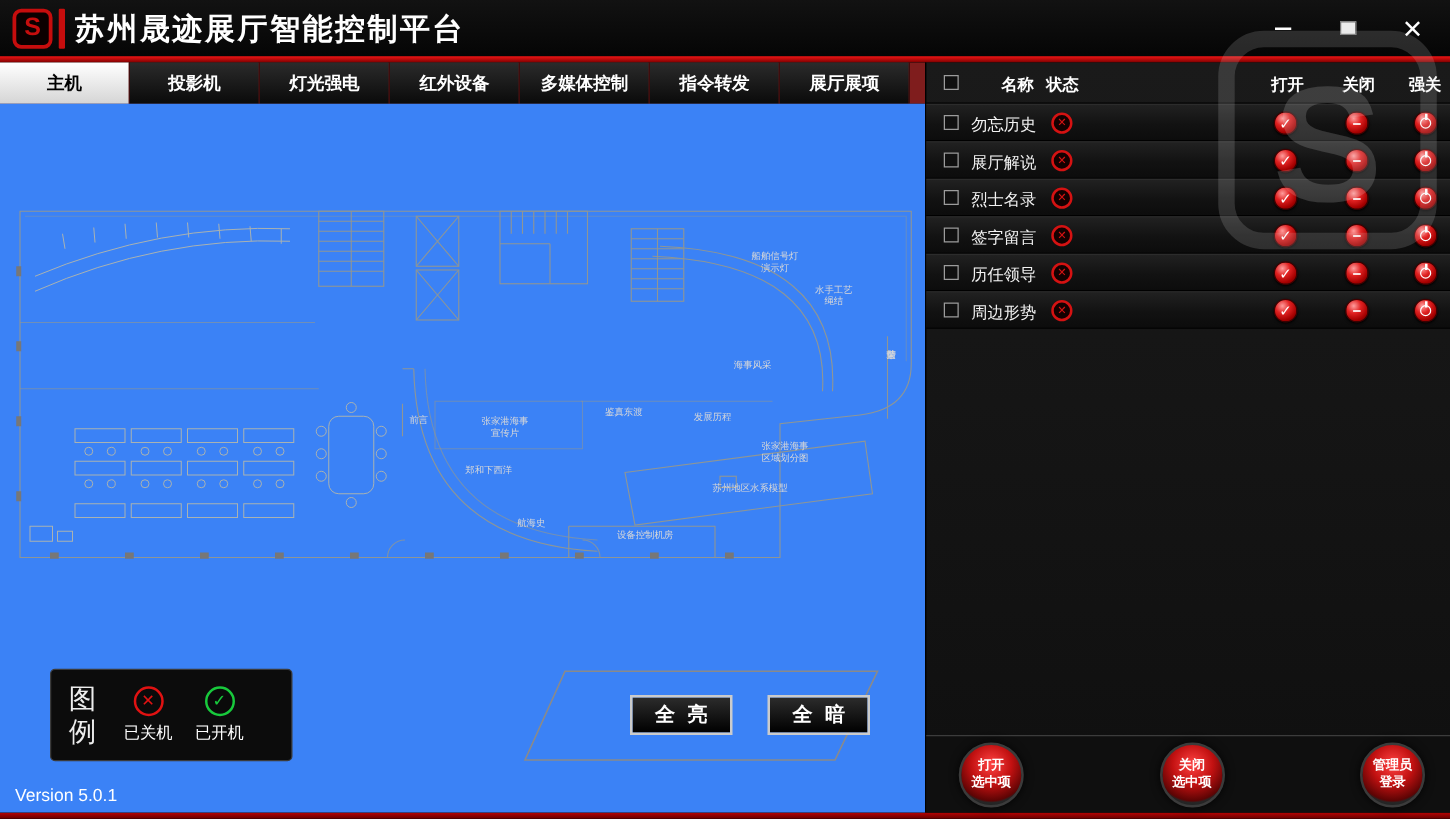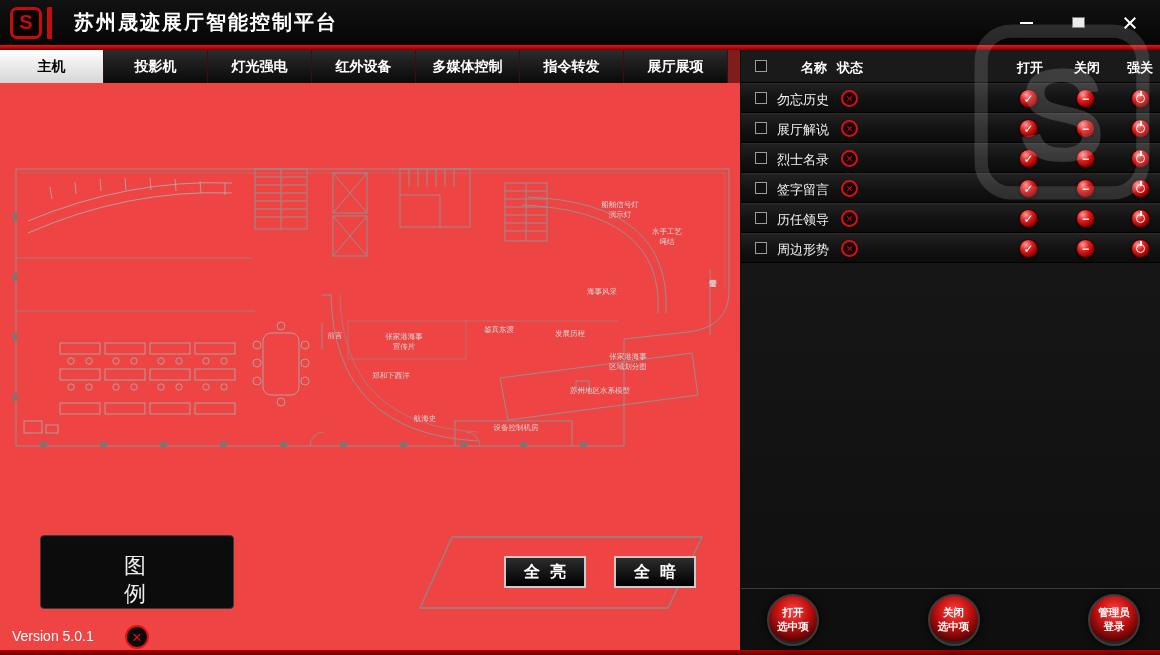--- a/index.html
+++ b/index.html
@@ -8,21 +8,21 @@
          font-family:"Liberation Sans","DejaVu Sans",sans-serif; }
   .app { position:relative; width:1160px; height:655px; background:#040404; }
 
   
   .titlebar { height:45px; background:linear-gradient(#121212,#050505);
               display:flex; align-items:center; padding:0 10px; }
   .logo-box { width:32px; height:32px; border:3px solid #c60d0d; border-radius:7px;
               color:#c60d0d; font-weight:bold; font-size:20px; background:#0b0000;
               display:flex; align-items:center; justify-content:center; }
   .logo-bar { width:5px; height:32px; background:#c60d0d; margin-left:5px; border-radius:1px; }
-  .title { color:#fff; font-size:20px; font-weight:bold; margin-left:22px; letter-spacing:2px; }
+  .title { color:#fff; font-size:24px; font-weight:bold; margin-left:8px; letter-spacing:2px; }
   .win-controls { margin-left:auto; display:flex; gap:28px; align-items:center; padding-right:8px; }
   .wc { width:24px; height:18px; display:flex; align-items:center; justify-content:center; cursor:pointer; }
   .wc-min i { width:13px; height:2px; background:#fff; display:block; }
   .wc-max i { width:13px; height:11px; background:#ececec; border:1px solid #777; display:block; }
   .wc-close { position:relative; }
   .wc-close i, .wc-close i::after { position:absolute; width:15px; height:2px; background:#fff;
               left:50%; top:50%; content:''; }
   .wc-close i { transform:translate(-50%,-50%) rotate(45deg); }
   .wc-close i::after { transform:rotate(90deg); left:0; top:0; }
 
@@ -31,28 +31,28 @@
 
   
   .main { display:flex; height:600px; }
   .left { width:740px; position:relative; background:#020202; }
   .tabbar { height:33px; display:flex; background:#7f1d1d; }
   .tab { width:104px; height:33px; line-height:33px; text-align:center; color:#fff;
          font-size:14px; font-weight:bold; background:linear-gradient(#2b2b2b,#0a0a0a);
          border-right:1px solid #3f0d0d; cursor:pointer; }
   .tab.active { background:linear-gradient(#ffffff,#d5d5d5); color:#000; }
 
-  .canvas { position:relative; height:567px; background:#ef4444; overflow:hidden; }
+  .canvas { position:relative; height:567px; background:#3b82f6; overflow:hidden; }
   svg.floorplan { position:absolute; left:10px; top:80px; }
   svg.floorplan text { font-family:"Liberation Sans","DejaVu Sans",sans-serif; }
 
   
   .legend { position:absolute; left:40px; top:452px; width:194px; height:74px;
             background:#0c0c0c; border:1px solid #3b3b3b; border-radius:4px;
-            display:flex; align-items:center; gap:18px; padding:16px 14px;flex-direction:column; }
+            display:flex; align-items:center; gap:18px; padding:16px 14px; }
   .legend-title { color:#ededed; font-size:22px; width:26px; line-height:1.25; word-break:break-all; }
   .leg-item { display:flex; flex-direction:column; align-items:center; gap:4px;
               color:#fff; font-size:13px; }
   .leg-ico { width:24px; height:24px; border-radius:50%; border:2px solid;
              display:flex; align-items:center; justify-content:center;
              font-size:13px; font-weight:bold; background:#0a0a0a; }
   .leg-off { border-color:#e01212; color:#e01212; }
   .leg-on  { border-color:#18c93c; color:#18c93c; }
 
   

